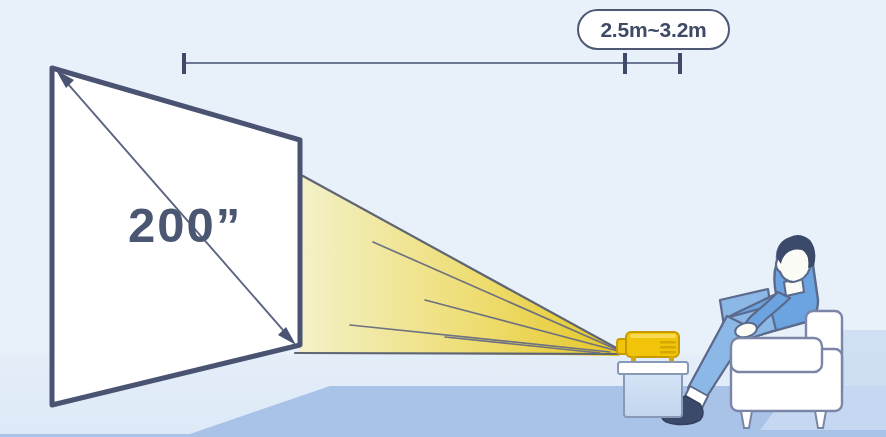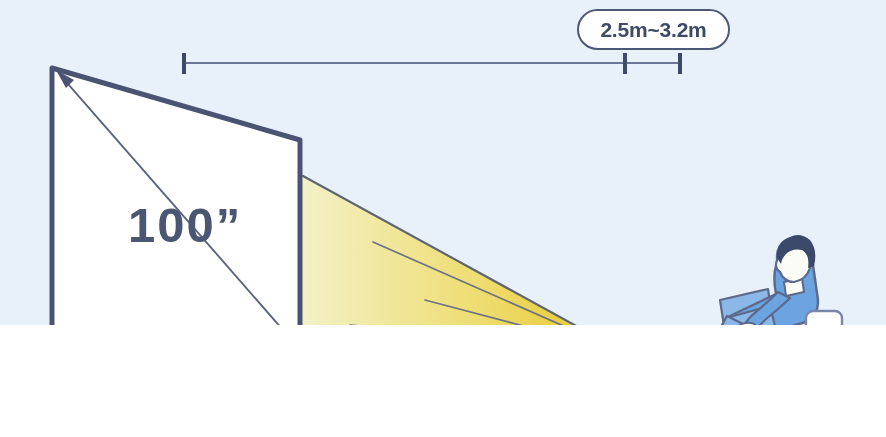--- a/index.html
+++ b/index.html
@@ -6,21 +6,21 @@
     margin: 0;
     padding: 0;
     background: #ffffff;
   }
   body {
     font-family: "Liberation Sans", sans-serif;
   }
   #scene {
     position: relative;
     width: 886px;
-    height: 325px;
+    height: 437px;
     overflow: hidden;
     background: #e8f0fa;
   }
   #scene svg {
     position: absolute;
     top: 0;
     left: 0;
   }
   .dim-label {
     position: absolute;
@@ -179,15 +179,15 @@
       <rect x="631" y="356" width="5" height="5" fill="#d3a800"></rect>
       <rect x="669" y="356" width="5" height="5" fill="#d3a800"></rect>
     </g>
 
   </svg>
 
   <div class="dim-label">
     <span>2.5m~3.2m</span>
   </div>
 
-  <div class="screen-size-text">100”</div>
+  <div class="screen-size-text">200”</div>
 
 </div>
 
 </body></html>

